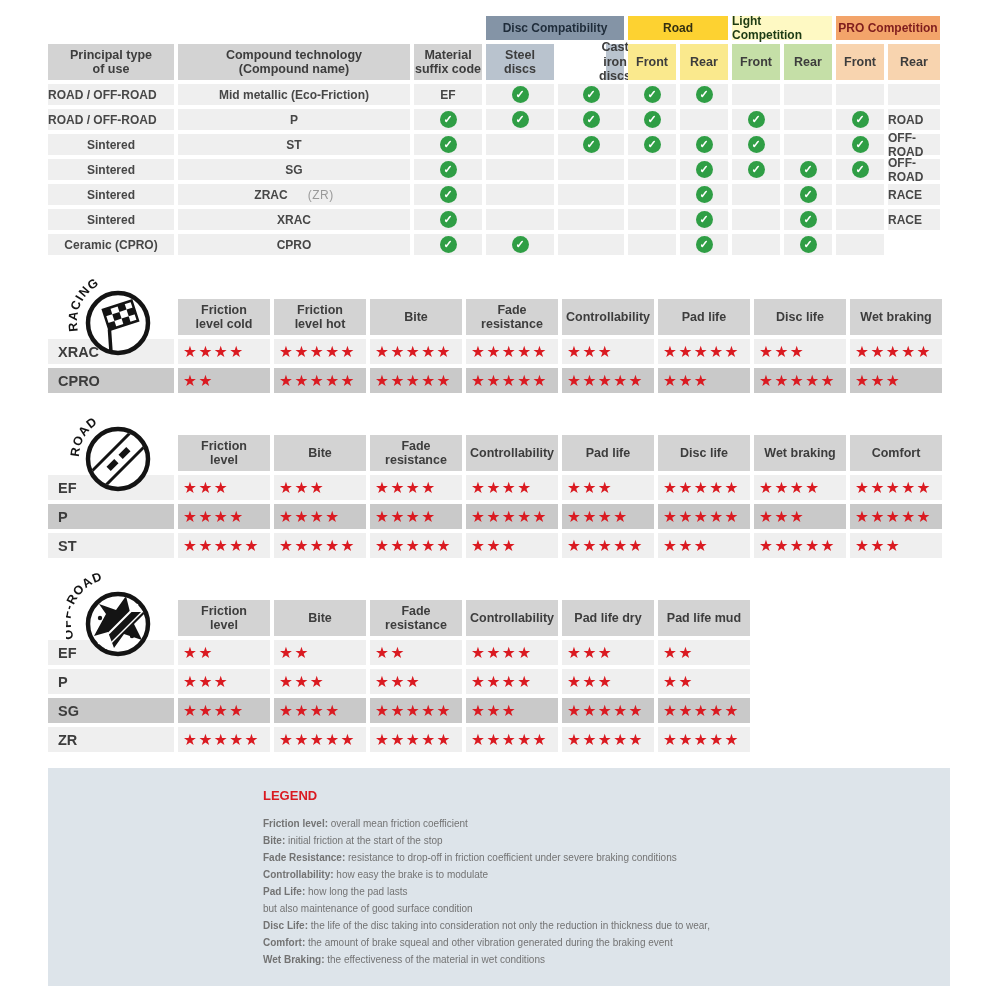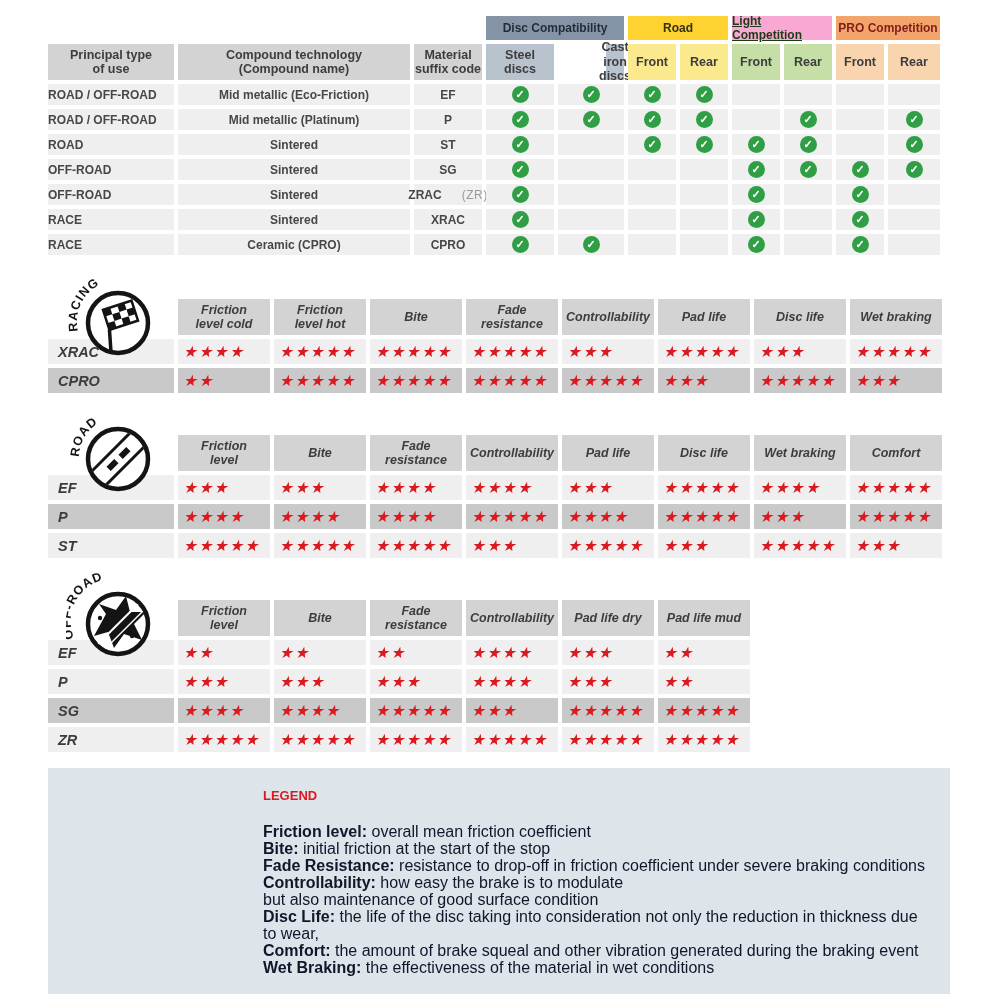--- a/index.html
+++ b/index.html
@@ -21,46 +21,46 @@
   .note{color:var(--c-note_gray);font-weight:normal;margin-left:20px;letter-spacing:.5px;}
   .chk{width:17px;height:17px;border-radius:50%;background:var(--c-check);color:#fff;
     font-size:11px;font-weight:bold;display:flex;align-items:center;justify-content:center;line-height:1;}
 
   
   .section{position:relative;}
   .section.racing{margin-top:16px;}
   .section.road,.section.offroad{margin-top:14px;}
   .section-icon{position:absolute;left:18px;top:-4px;width:96px;height:96px;}
   .arct{font-size:12.5px;font-weight:bold;fill:#141414;letter-spacing:1px;}
-  .rating-grid{display:grid;gap:4px;padding-top:28px;font-style:italic;}
+  .rating-grid{display:grid;gap:4px;padding-top:28px;}
   .rhcell{height:36px;background:var(--c-header_cell);display:flex;align-items:center;justify-content:center;
     text-align:center;font-weight:bold;font-size:12.5px;color:#3d3d3d;line-height:1.15;white-space:pre-line;}
   .hspacer{background:transparent;}
   .rlabel{height:25px;background:var(--c-row_light);display:flex;align-items:center;
     padding-left:10px;font-weight:bold;font-size:14.5px;color:#3c3c3c;}
   .scell{height:25px;background:var(--c-row_light);display:flex;align-items:center;
     padding-left:5px;color:var(--c-star);font-size:15.5px;letter-spacing:1.5px;overflow:hidden;}
   .dark{background:var(--c-row_dark) !important;}
 
   
   .legend{width:902px;margin:16px 0 0 48px;background:var(--c-legend_bg);
     padding:20px 20px 18px 215px;}
-  .legend-title{color:var(--c-star);font-weight:bold;font-size:13px;margin-bottom:20px;}
-  .litem{font-size:16px;color:#0f172a;line-height:17px;}
+  .legend-title{color:var(--c-star);font-weight:bold;font-size:13px;margin-bottom:12px;}
+  .litem{font-size:10px;color:#737373;line-height:17px;}
   .lterm{font-weight:bold;}
 </style>
 </head>
 <body>
 
 <div class="wrap">
   <div class="compat-grid">
       <div class="gspacer"></div>
       <div class="gcell" style="background: rgb(132, 148, 166); color: rgb(31, 44, 58);">Disc Compatibility</div>
       <div class="gcell" style="background: rgb(253, 210, 49); color: rgb(52, 48, 17);">Road</div>
-      <div class="gcell" style="background: #f9a8d4; color: rgb(29, 59, 19); text-decoration: underline;">Light Competition</div>
+      <div class="gcell" style="background: #fef9c3; color: rgb(29, 59, 19);">Light Competition</div>
       <div class="gcell" style="background: rgb(243, 164, 106); color: #7f1d1d;">PRO Competition</div>
       <div class="hcell">Principal type
 of use</div>
       <div class="hcell">Compound technology
 (Compound name)</div>
       <div class="hcell">Material
 suffix code</div>
       <div class="hcell" style="background: rgb(185, 195, 206);">Steel
 discs</div>
       <div class="hcell" style="background: rgb(185, 195, 206); margin-left: 48px;">Cast iron
@@ -84,21 +84,20 @@
         <span class="chk">✓</span>
       </div>
       <div class="dcell">
         <span class="chk">✓</span>
       </div>
       <div class="dcell"></div>
       <div class="dcell"></div>
       <div class="dcell"></div>
       <div class="dcell"></div>
       <div class="dcell use">ROAD / OFF-ROAD</div>
-      <div class="dcell">Mid metallic (Platinum)</div>
       <div class="dcell">P</div>
       <div class="dcell">
         <span class="chk">✓</span>
       </div>
       <div class="dcell">
         <span class="chk">✓</span>
       </div>
       <div class="dcell">
         <span class="chk">✓</span>
       </div>
@@ -377,18 +376,19 @@
   </section>
 </div>
 
 <div class="legend">
   <div class="legend-title">LEGEND</div>
   <div>
       <div class="litem"><span class="lterm">Friction level:</span><span class="ldesc"> overall mean friction coefficient</span></div>
       <div class="litem"><span class="lterm">Bite:</span><span class="ldesc"> initial friction at the start of the stop</span></div>
       <div class="litem"><span class="lterm">Fade Resistance:</span><span class="ldesc"> resistance to drop-off in friction coefficient under severe braking conditions</span></div>
       <div class="litem"><span class="lterm">Controllability:</span><span class="ldesc"> how easy the brake is to modulate</span></div>
+      <div class="litem"><span class="lterm">Pad Life:</span><span class="ldesc"> how long the pad lasts</span></div>
       <div class="litem"><span class="ldesc">but also maintenance of good surface condition</span></div>
       <div class="litem"><span class="lterm">Disc Life:</span><span class="ldesc"> the life of the disc taking into consideration not only the reduction in thickness due to wear,</span></div>
       <div class="litem"><span class="lterm">Comfort:</span><span class="ldesc"> the amount of brake squeal and other vibration generated during the braking event</span></div>
       <div class="litem"><span class="lterm">Wet Braking:</span><span class="ldesc"> the effectiveness of the material in wet conditions</span></div>
     </div>
 </div>
 
 </body></html>

